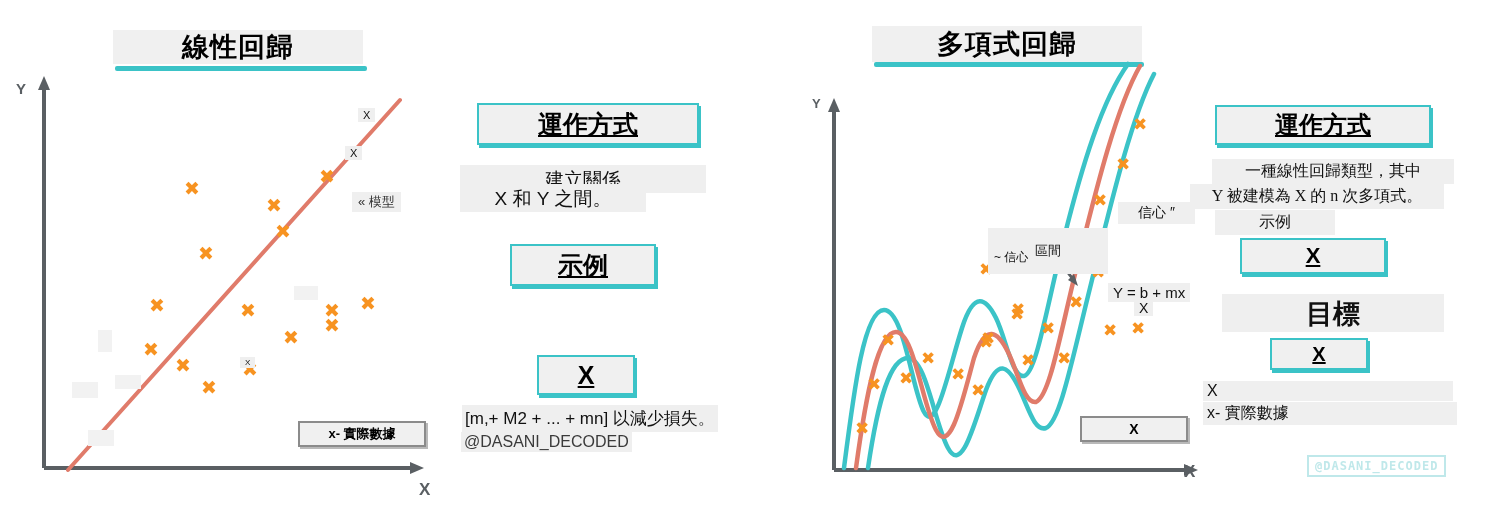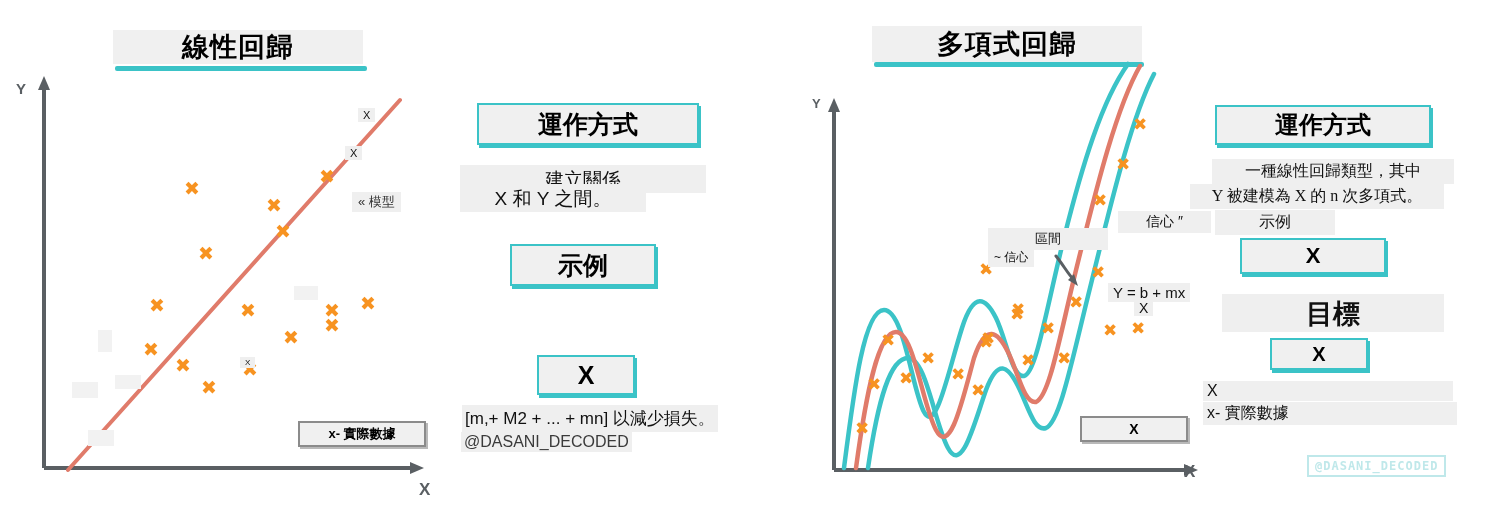--- a/index.html
+++ b/index.html
@@ -20,21 +20,21 @@
   .banner-underline{
     background:#3bc3c7;height:5px;border-radius:2px;
   }
 
   
   .pill{
     background:#f0f0f0;
     border:2px solid #3bc3c7;
     box-shadow:2px 3px 0 #3bc3c7;
     display:flex;align-items:center;justify-content:center;
-    font-weight:700;color:#000;white-space:nowrap;
+    font-weight:700;color:#000;white-space:nowrap;text-decoration:underline;
   }
   
   .pill-grey{
     background:#f0f0f0;
     border:2px solid #8b8b8b;
     box-shadow:2px 2px 0 #b9b9b9;
     display:flex;align-items:center;justify-content:center;
     font-weight:700;color:#000;white-space:nowrap;
   }
 
@@ -187,23 +187,23 @@
       <text x="256" y="248">✖</text>
       <text x="278" y="218">✖</text>
       <text x="290" y="276">✖</text>
       <text x="318" y="274">✖</text>
       <text x="280" y="146">✖</text>
       <text x="303" y="110">✖</text>
       <text x="320" y="70">✖</text>
     </g>
   </svg>
 
-  <div class="abs note" style="left:988px;top:228px;width:108px;font-size:13px;padding:2px 6px;text-align:center;">區間</div>
+  <div class="abs note" style="left:988px;top:228px;width:108px;font-size:13px;padding:14px 6px;text-align:center;">區間</div>
   <div class="abs note" style="left:988px;top:248px;font-size:12px;padding:1px 6px;">~ 信心</div>
-  <div class="abs note" style="left:1118px;top:211px;font-size:14px;padding:2px 28px;">信心 ″</div>
+  <div class="abs note" style="left:1118px;top:202px;font-size:14px;padding:2px 20px;">信心 ″</div>
 
   <div class="abs note" style="left:1108px;top:283px;font-size:15px;padding:1px 5px;">Y = b + mx</div>
   <div class="abs note" style="left:1134px;top:300px;font-size:14px;padding:0px 5px;">X</div>
 
   <div class="abs pill-grey" style="left:1080px;top:416px;width:104px;height:22px;font-size:14px;">
     <span>X</span>
   </div>
 
   <div class="abs pill" style="left:1215px;top:105px;width:212px;height:36px;font-size:24px;">
     <span>運作方式</span>

